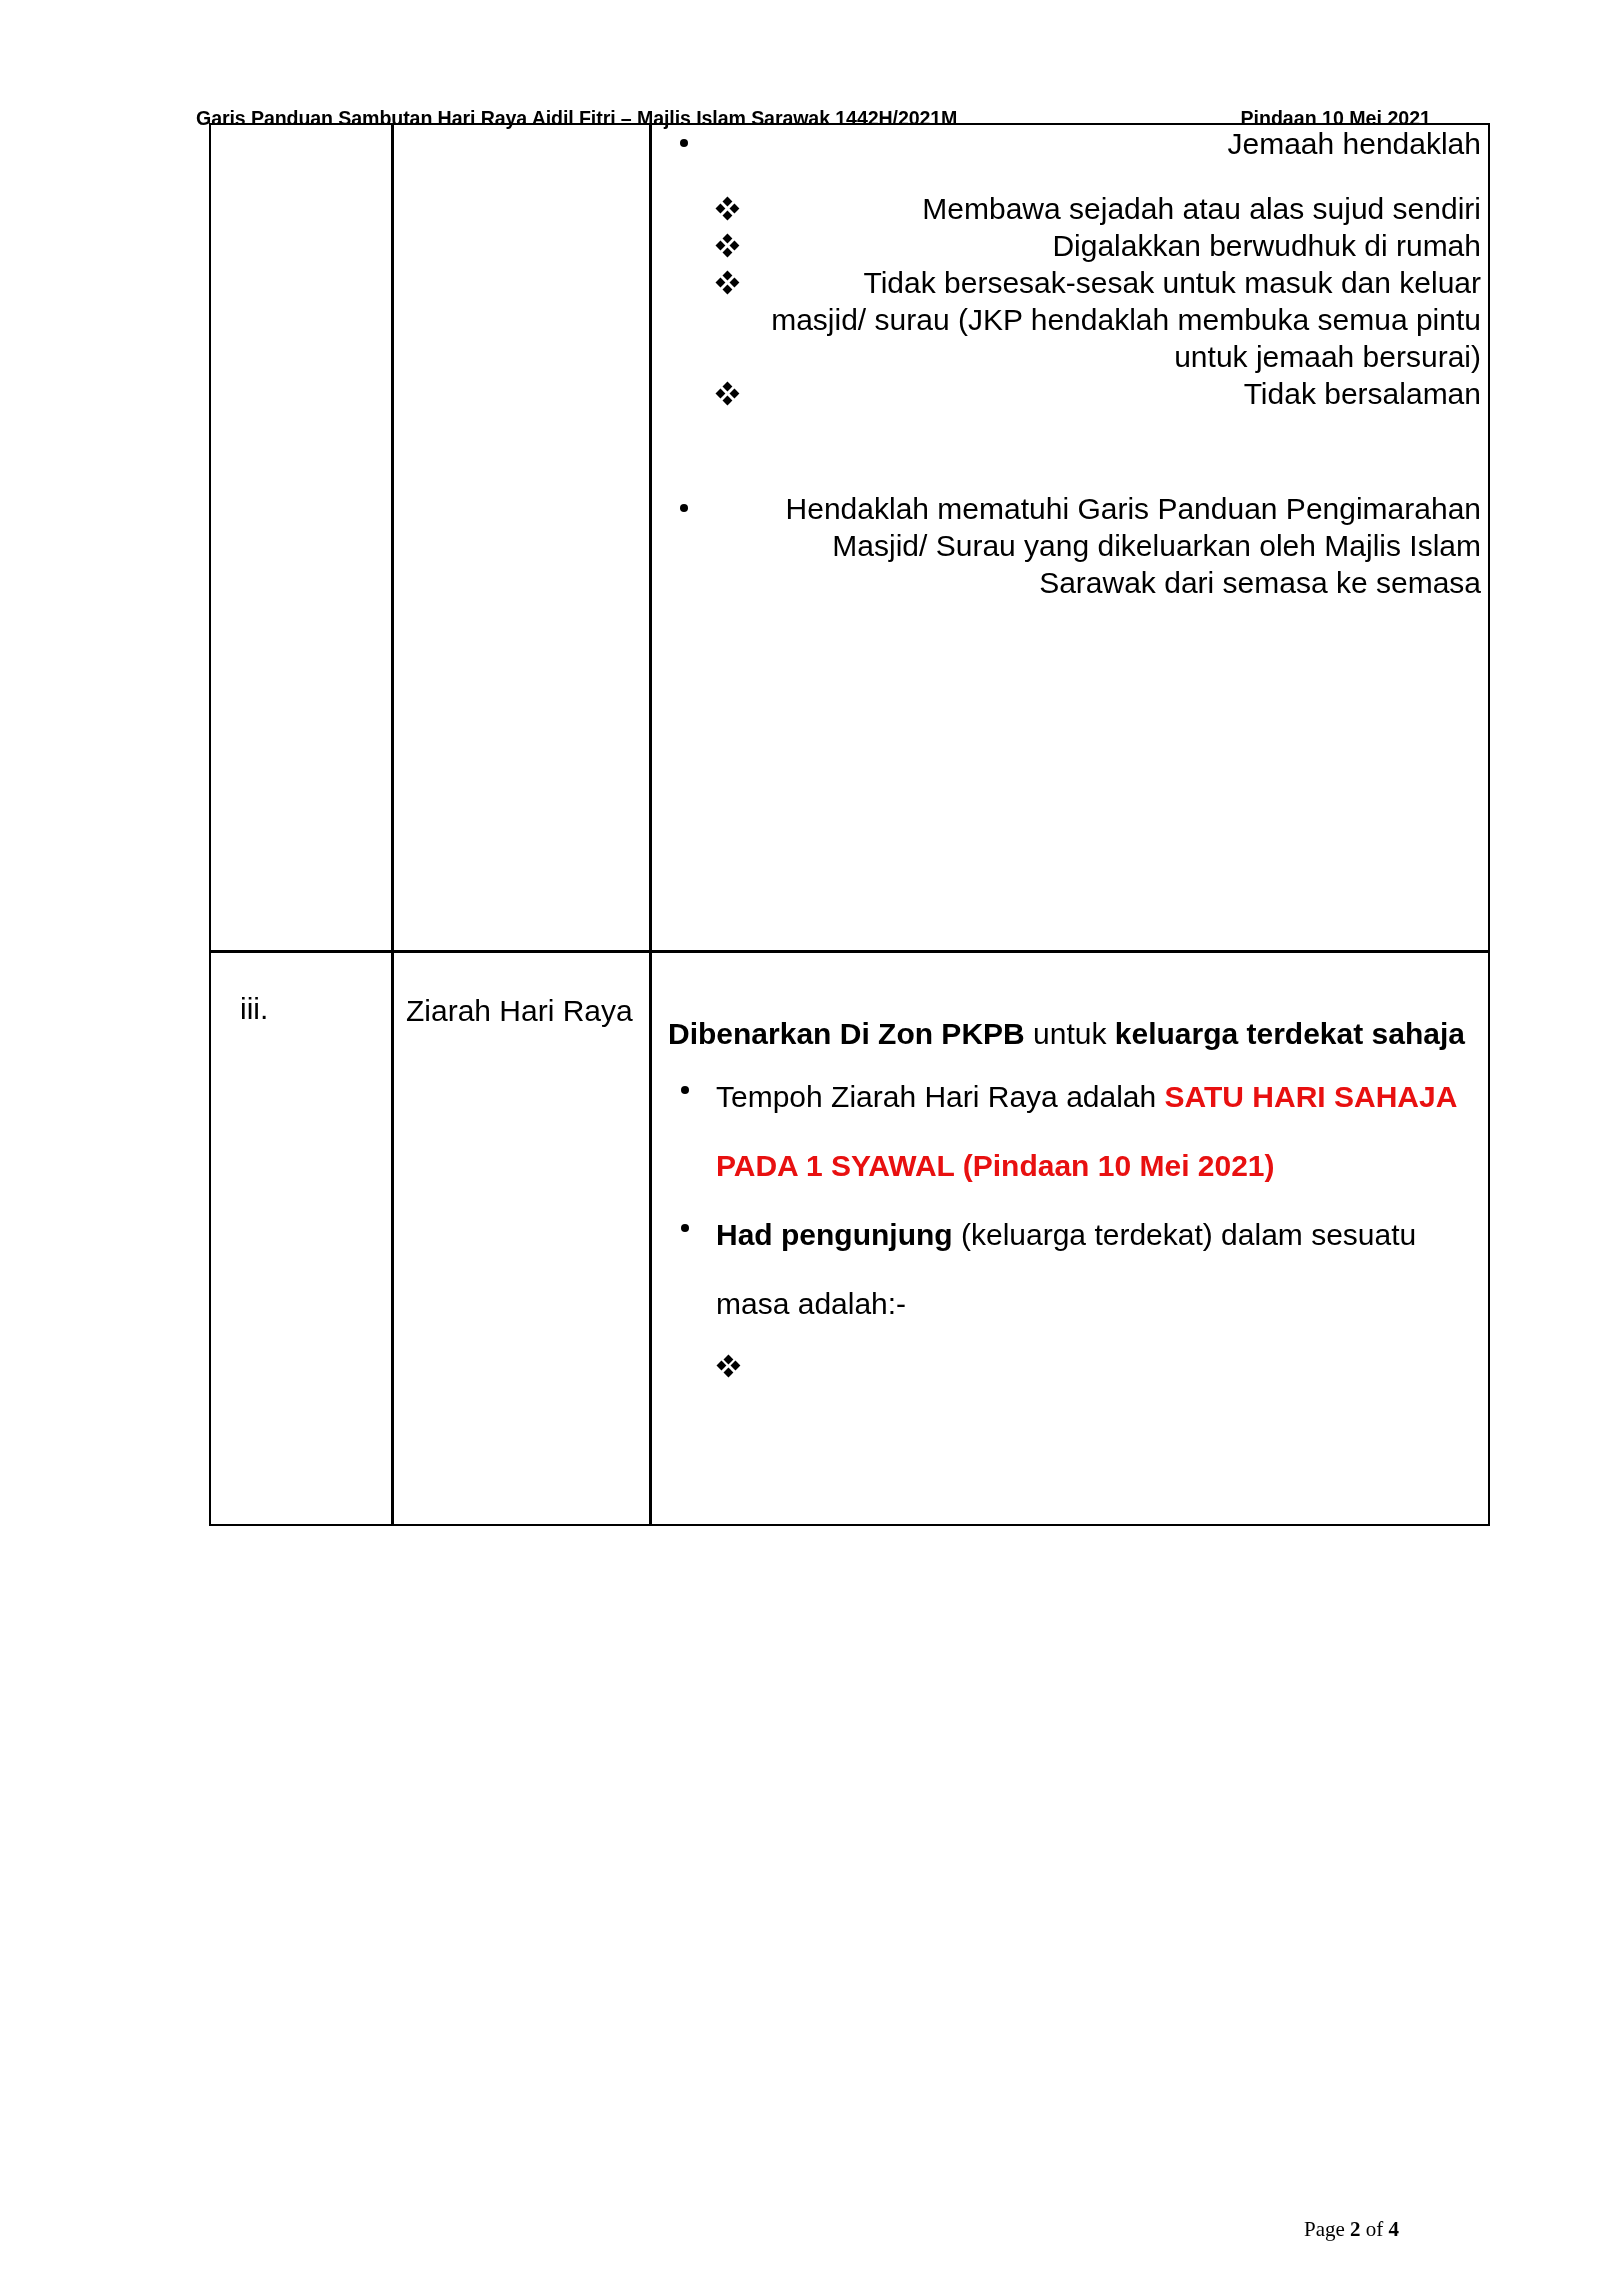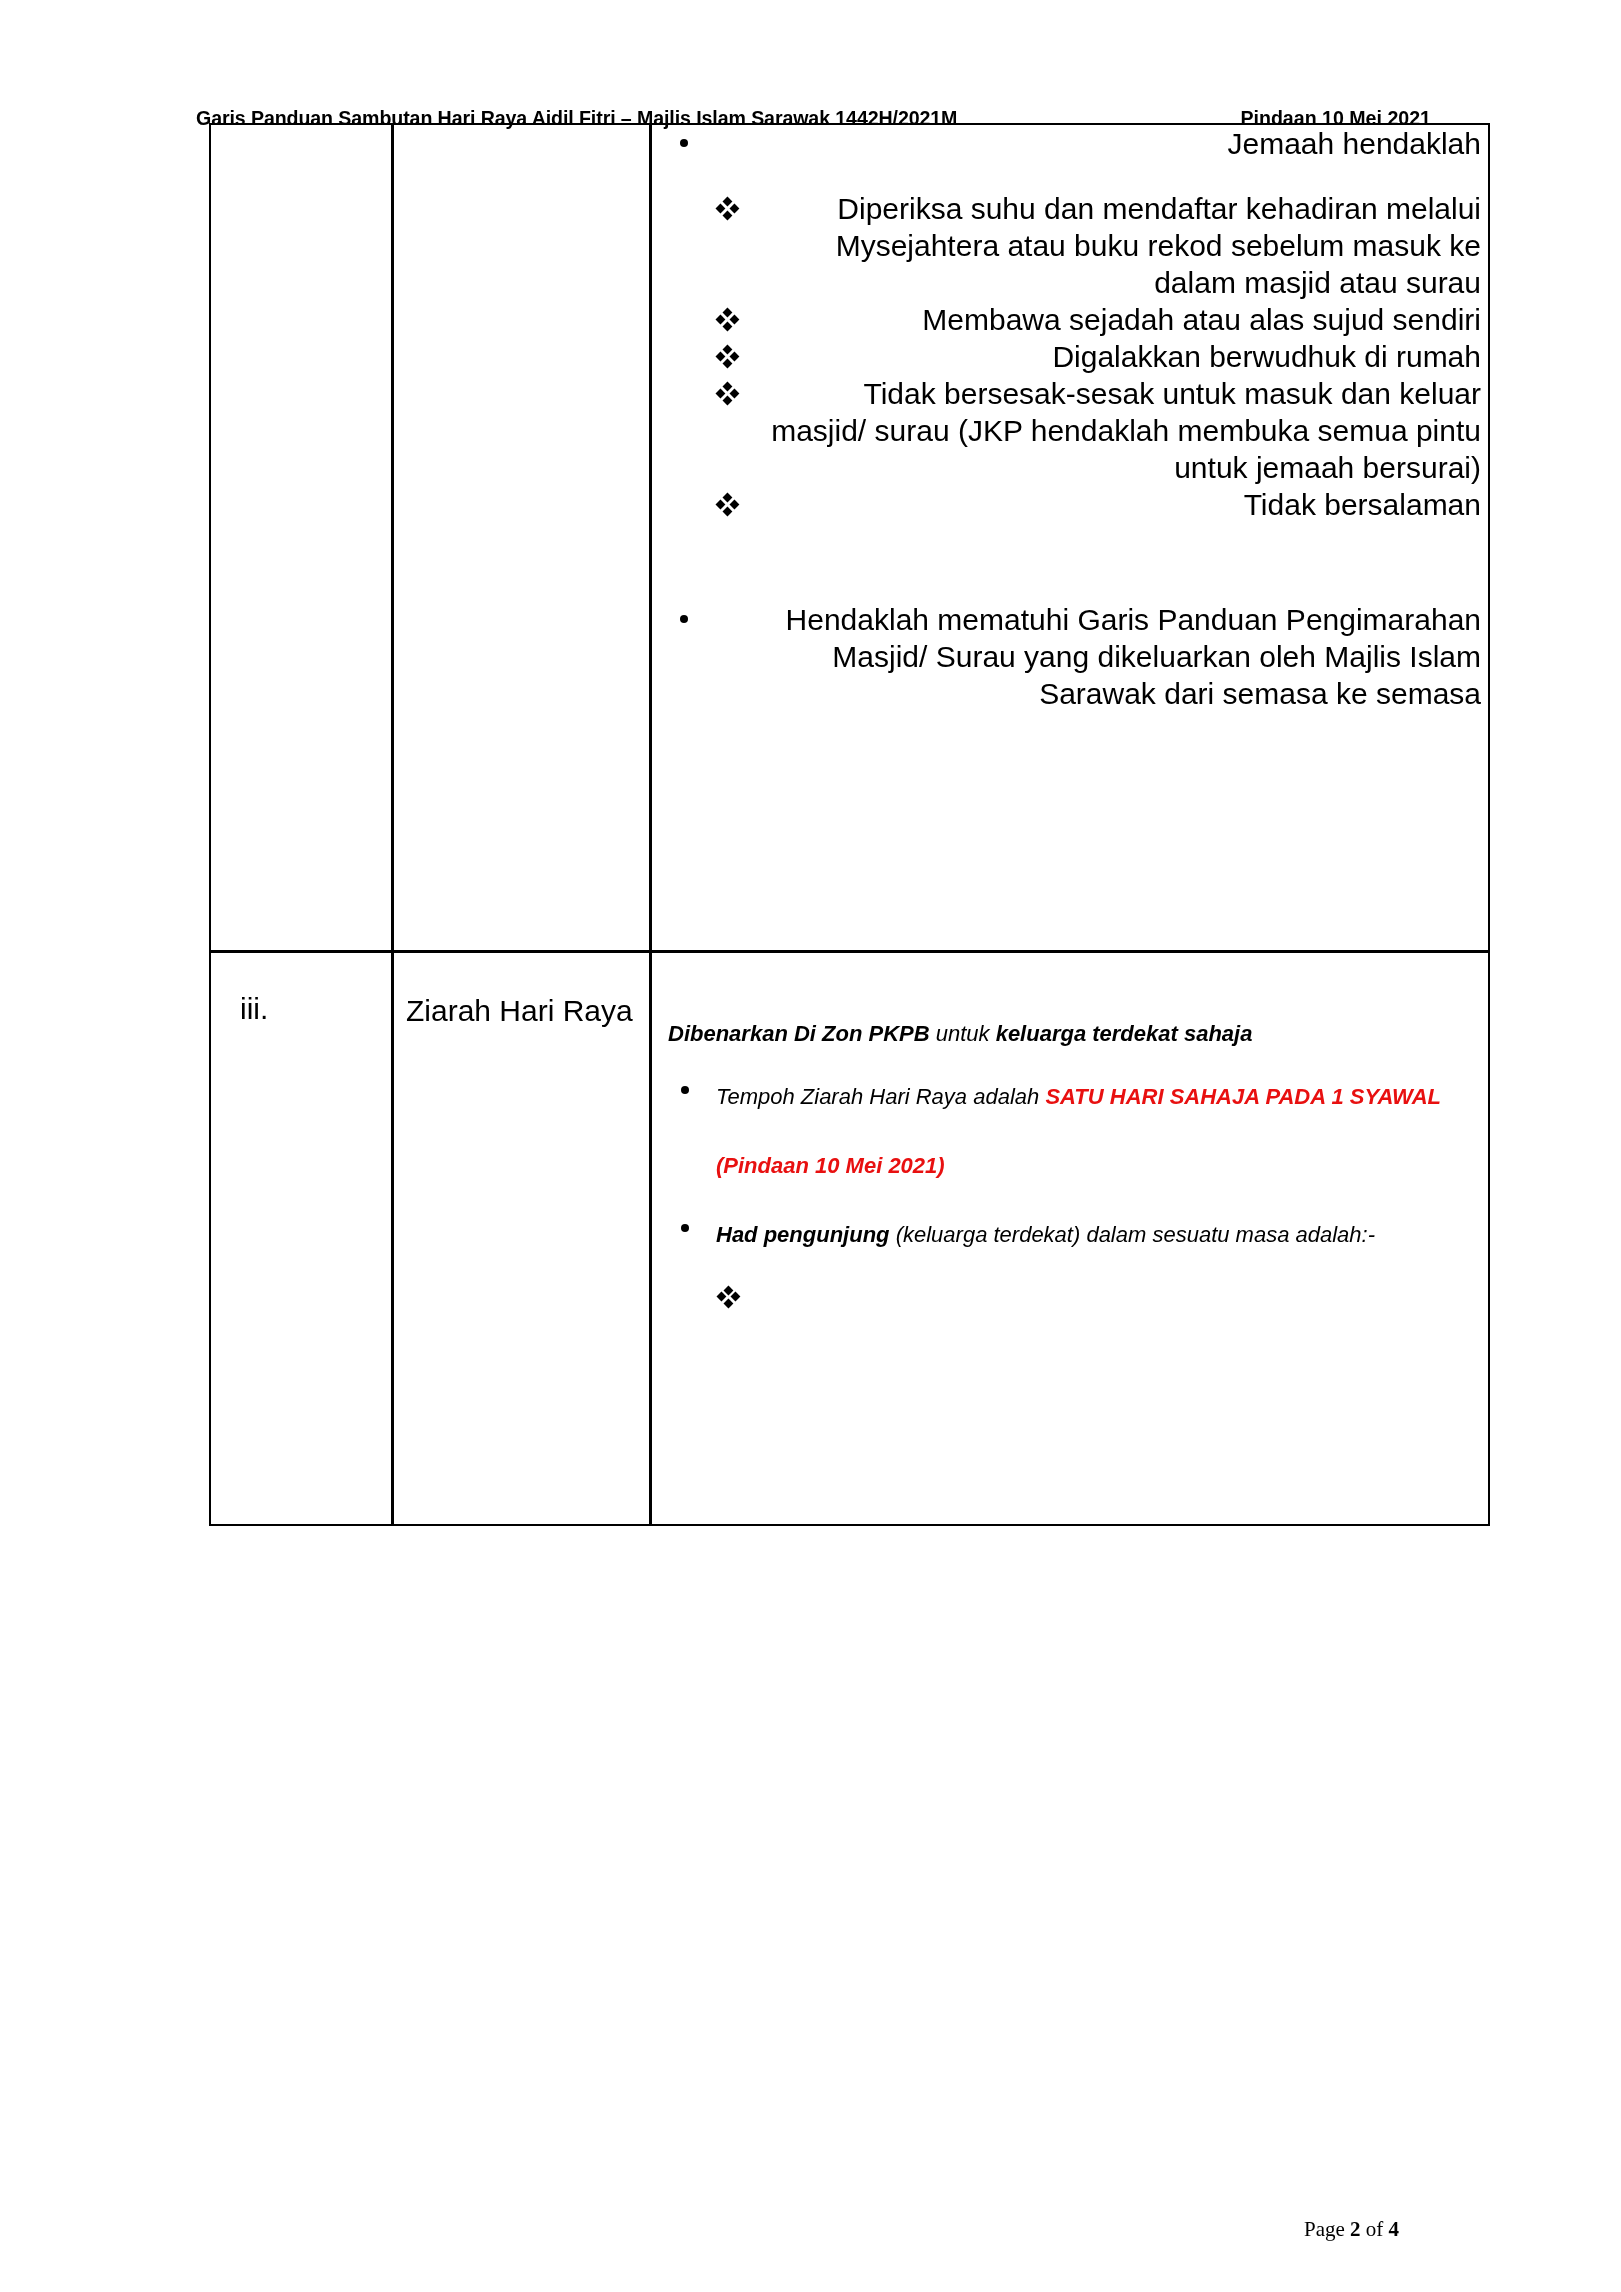--- a/index.html
+++ b/index.html
@@ -21,21 +21,21 @@
   .row2-c3 { left: 457px; top: 880px; width: 814px; }
 
   .bul { position: relative; padding-left: 48px; line-height: 37px; }
   .bul .dot { position: absolute; left: 12.7px; top: 13.7px; width: 8.8px; height: 8.8px; border-radius: 50%; background: #000; }
   .sub { position: relative; padding-left: 97px; line-height: 37px; }
   .sub .dia { position: absolute; left: 49px; top: 6.9px; width: 23.5px; height: 23.5px; }
   .dia i { position: absolute; width: 6.9px; height: 6.9px; background: #000; transform: rotate(45deg); }
   .dia i.t { left: 7.8px; top: 1px; } .dia i.b { left: 7.8px; top: 14.7px; }
   .dia i.l { left: 1px; top: 7.8px; } .dia i.r { left: 14.7px; top: 7.8px; }
 
-  .bottom-body { line-height: 57px; font-size: 22px; font-style: italic; }
+  .bottom-body { line-height: 57px; font-size: 30px; }
   .bottom-body .bul, .bottom-body .sub { line-height: 69px; }
   .bottom-body .bul .dot { top: 23.5px; }
   .bottom-body .sub .dia { top: 16.7px; }
   .b { font-weight: bold; }
   .red { color: #e81010; font-weight: bold; }
 
   .footer { position: absolute; left: 1304px; top: 2217px; font-family: "Liberation Serif", serif; font-size: 21px; white-space: nowrap; }
   .footer .b { font-weight: bold; }
 </style>
 </head>
@@ -50,29 +50,20 @@
   <div class="vline v1"></div>
   <div class="vline v2"></div>
   <div class="hline"></div>
 
   <div class="cell row1-c3">
     <div class="bul" style="margin-top:0;">
       <span class="dot"></span>
       <span>Jemaah hendaklah</span>
     </div>
     <div style="height:28px"></div>
-    <div class="sub">
-      <span class="dia">
-          <i class="t"></i>
-          <i class="b"></i>
-          <i class="l"></i>
-          <i class="r"></i>
-        </span>
-      <span>Diperiksa suhu dan mendaftar kehadiran melalui Mysejahtera atau buku rekod sebelum masuk ke dalam masjid atau surau</span>
-    </div>
     <div class="sub">
       <span class="dia">
           <i class="t"></i>
           <i class="b"></i>
           <i class="l"></i>
           <i class="r"></i>
         </span>
       <span>Membawa sejadah atau alas sujud sendiri</span>
     </div>
     <div class="sub">

